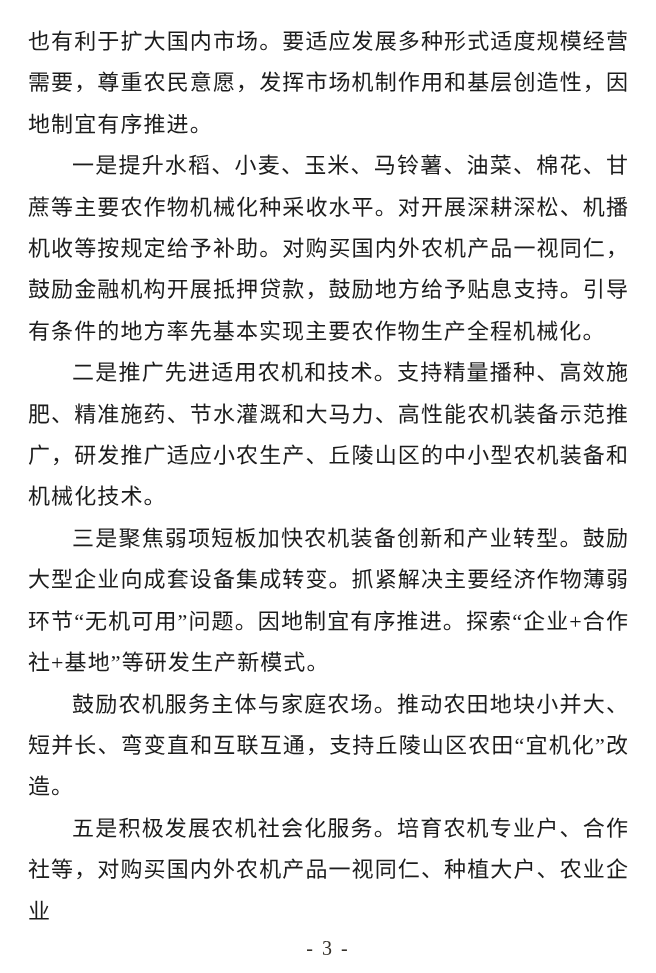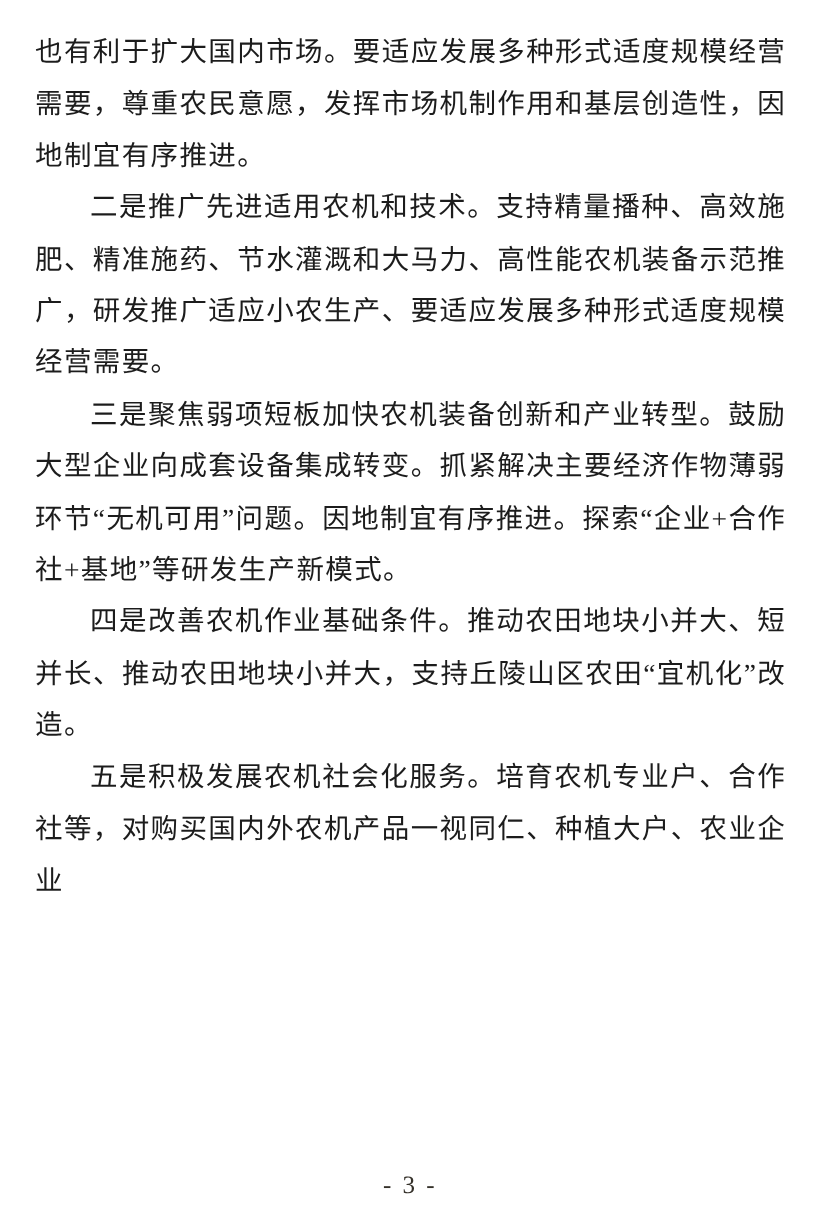--- a/index.html
+++ b/index.html
@@ -49,20 +49,21 @@
     line-height: 28px;
     letter-spacing: 2px;
   }
 </style>
 </head>
 <body>
 
 <div class="page">
   <div class="doc-body">
     <p>也有利于扩大国内市场。要适应发展多种形式适度规模经营需要，尊重农民意愿，发挥市场机制作用和基层创造性，因地制宜有序推进。</p>
-    <p class="indent">二是推广先进适用农机和技术。支持精量播种、高效施肥、精准施药、节水灌溉和大马力、高性能农机装备示范推广，研发推广适应小农生产、要适应发展多种形式适度规模经营需要。</p>
+    <p class="indent">一是提升水稻、小麦、玉米、马铃薯、油菜、棉花、甘蔗等主要农作物机械化种采收水平。对开展深耕深松、机播机收等按规定给予补助。对购买国内外农机产品一视同仁，鼓励金融机构开展抵押贷款，鼓励地方给予贴息支持。引导有条件的地方率先基本实现主要农作物生产全程机械化。</p>
+    <p class="indent">二是推广先进适用农机和技术。支持精量播种、高效施肥、精准施药、节水灌溉和大马力、高性能农机装备示范推广，研发推广适应小农生产、丘陵山区的中小型农机装备和机械化技术。</p>
     <p class="indent">三是聚焦弱项短板加快农机装备创新和产业转型。鼓励大型企业向成套设备集成转变。抓紧解决主要经济作物薄弱环节“无机可用”问题。因地制宜有序推进。探索“企业+合作社+基地”等研发生产新模式。</p>
-    <p class="indent">四是改善农机作业基础条件。推动农田地块小并大、短并长、推动农田地块小并大，支持丘陵山区农田“宜机化”改造。</p>
+    <p class="indent">鼓励农机服务主体与家庭农场。推动农田地块小并大、短并长、弯变直和互联互通，支持丘陵山区农田“宜机化”改造。</p>
     <p class="indent">五是积极发展农机社会化服务。培育农机专业户、合作社等，对购买国内外农机产品一视同仁、种植大户、农业企业</p>
   </div>
 
   <div class="page-footer">- 3 -</div>
 </div>
 
 </body></html>

